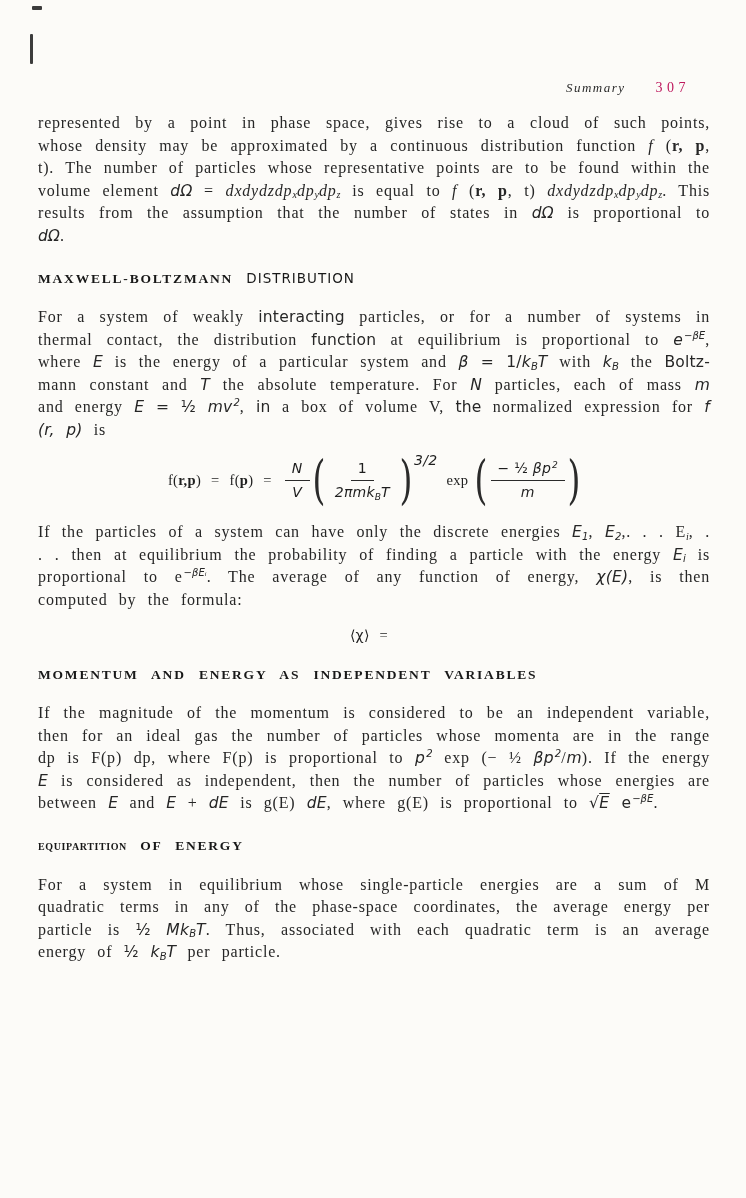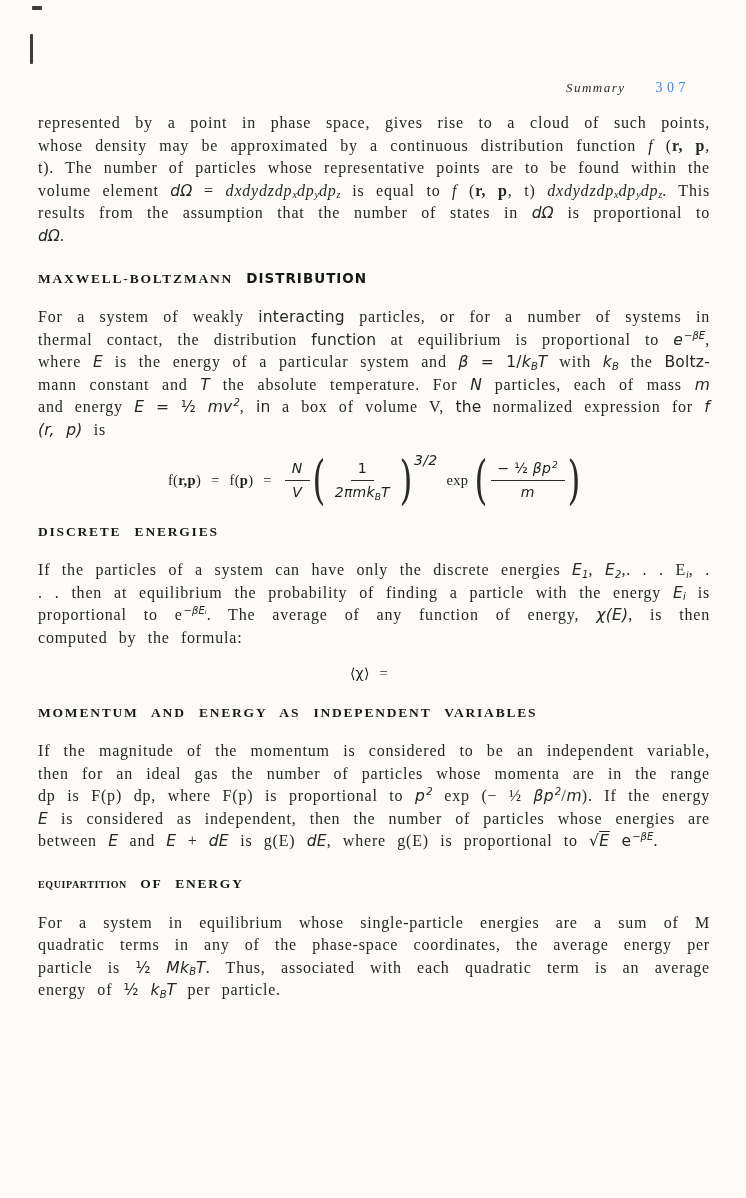--- a/index.html
+++ b/index.html
@@ -16,21 +16,21 @@
   
   .scan-mark { position:absolute; background:#3c3c3c; }
   .mark1 { left:32px; top:6px;  width:10px; height:4px; border-radius:1px; }
   .mark2 { left:30px; top:34px; width:3px;  height:30px; border-radius:1px; }
 
   .running-head {
     position:absolute; top:80px; right:56px;
     display:flex; align-items:baseline; gap:30px;
   }
   .running-title { font-style:italic; font-size:13px; letter-spacing:1.5px; color:#2a2a2a; }
-  .page-number  { font-size:14px; letter-spacing:4.5px; color:#3b82f6; }
+  .page-number  { font-size:14px; letter-spacing:4.5px; color:#be185d; }
 
   .content { position:absolute; top:112px; left:38px; right:36px; }
 
   .body-text {
     margin:0;
     font-size:16px;
     line-height:22.5px;
     text-align:justify;
     letter-spacing:0.8px;
     word-spacing:6.5px;
@@ -46,21 +46,21 @@
     word-spacing:8px;
     color:#181818;
   }
 
   
   .seg-rm  { }
   .seg-it  { font-style:italic; }
   .seg-bd  { font-weight:bold; }
   .seg-hd  { font-family:"DejaVu Sans",sans-serif; font-size:0.97em; letter-spacing:0.2px; }
   .seg-hdi { font-family:"DejaVu Sans",sans-serif; font-style:italic; font-size:0.97em; letter-spacing:0.2px; }
-  .seg-hdb { font-family:"DejaVu Sans",sans-serif; font-weight:bold; letter-spacing:1px; }
+  .seg-hdb { font-family:"DejaVu Sans",sans-serif; font-weight:normal; letter-spacing:1px; }
   .seg-hdb-lg { font-family:Liberation Serif, serif; font-weight:bold; font-size:10px; letter-spacing:0.6px; }
   .seg-hdi-over { font-family:"DejaVu Sans",sans-serif; font-style:italic; text-decoration:overline; font-size:0.97em; }
   .seg-sum { font-family:"DejaVu Serif",serif; font-size:1.55em; line-height:0.8; }
 
   sup.seg, sub.seg { font-size:0.63em; line-height:0; letter-spacing:0; }
   sup.seg { vertical-align:baseline; position:relative; top:-0.55em; }
   sub.seg { vertical-align:baseline; position:relative; top:0.28em; }
   .seg-sub  { font-style:italic; }
   .seg-hsub { font-family:"DejaVu Sans",sans-serif; font-style:italic; }
   .seg-hsup { font-family:"DejaVu Sans",sans-serif; font-style:italic; margin-left:1px;margin-top:28px; }
@@ -135,21 +135,20 @@
       </span>
       <span class="eq-op">exp</span>
       <span class="bigp">(</span>
       <span class="frac">
         <span class="num"><span class="seg seg-hd">− ½ </span><span class="seg seg-hdi">βp</span><sup class="seg seg-hsup">2</sup></span>
         <span class="den"><span class="seg seg-hdi">m</span></span>
       </span>
       <span class="bigp">)</span>
     </div>
 
-    <h2 class="heading"><span class="seg seg-bd">DISCRETE ENERGIES</span></h2>
 
     <p class="body-text"><span class="seg seg-rm">If the particles of a system can have only the discrete energies </span><span class="seg seg-hdi">E</span><sub class="seg seg-hsub">1</sub><span class="seg seg-rm">, </span><span class="seg seg-hdi">E</span><sub class="seg seg-hsub">2</sub><span class="seg seg-rm">,. . . E</span><sub class="seg seg-sub">i</sub><span class="seg seg-rm">, . . . then at equilibrium the probability of finding a particle with the energy </span><span class="seg seg-hdi">E</span><sub class="seg seg-hsub">i</sub><span class="seg seg-rm"> is proportional to e</span><sup class="seg seg-hsup">−βEᵢ</sup><span class="seg seg-rm">. The average of any function of energy, </span><span class="seg seg-hdi">χ(E)</span><span class="seg seg-rm">, is then computed by the formula:</span></p>
 
     <div class="equation eq-avg">
       <span class="eq-chunk"><span class="seg seg-hd">⟨χ⟩</span></span>
       <span class="eq-sign">=</span>
     </div>
 
     <h2 class="heading"><span class="seg seg-bd">MOMENTUM AND ENERGY AS INDEPENDENT VARIABLES</span></h2>
 

